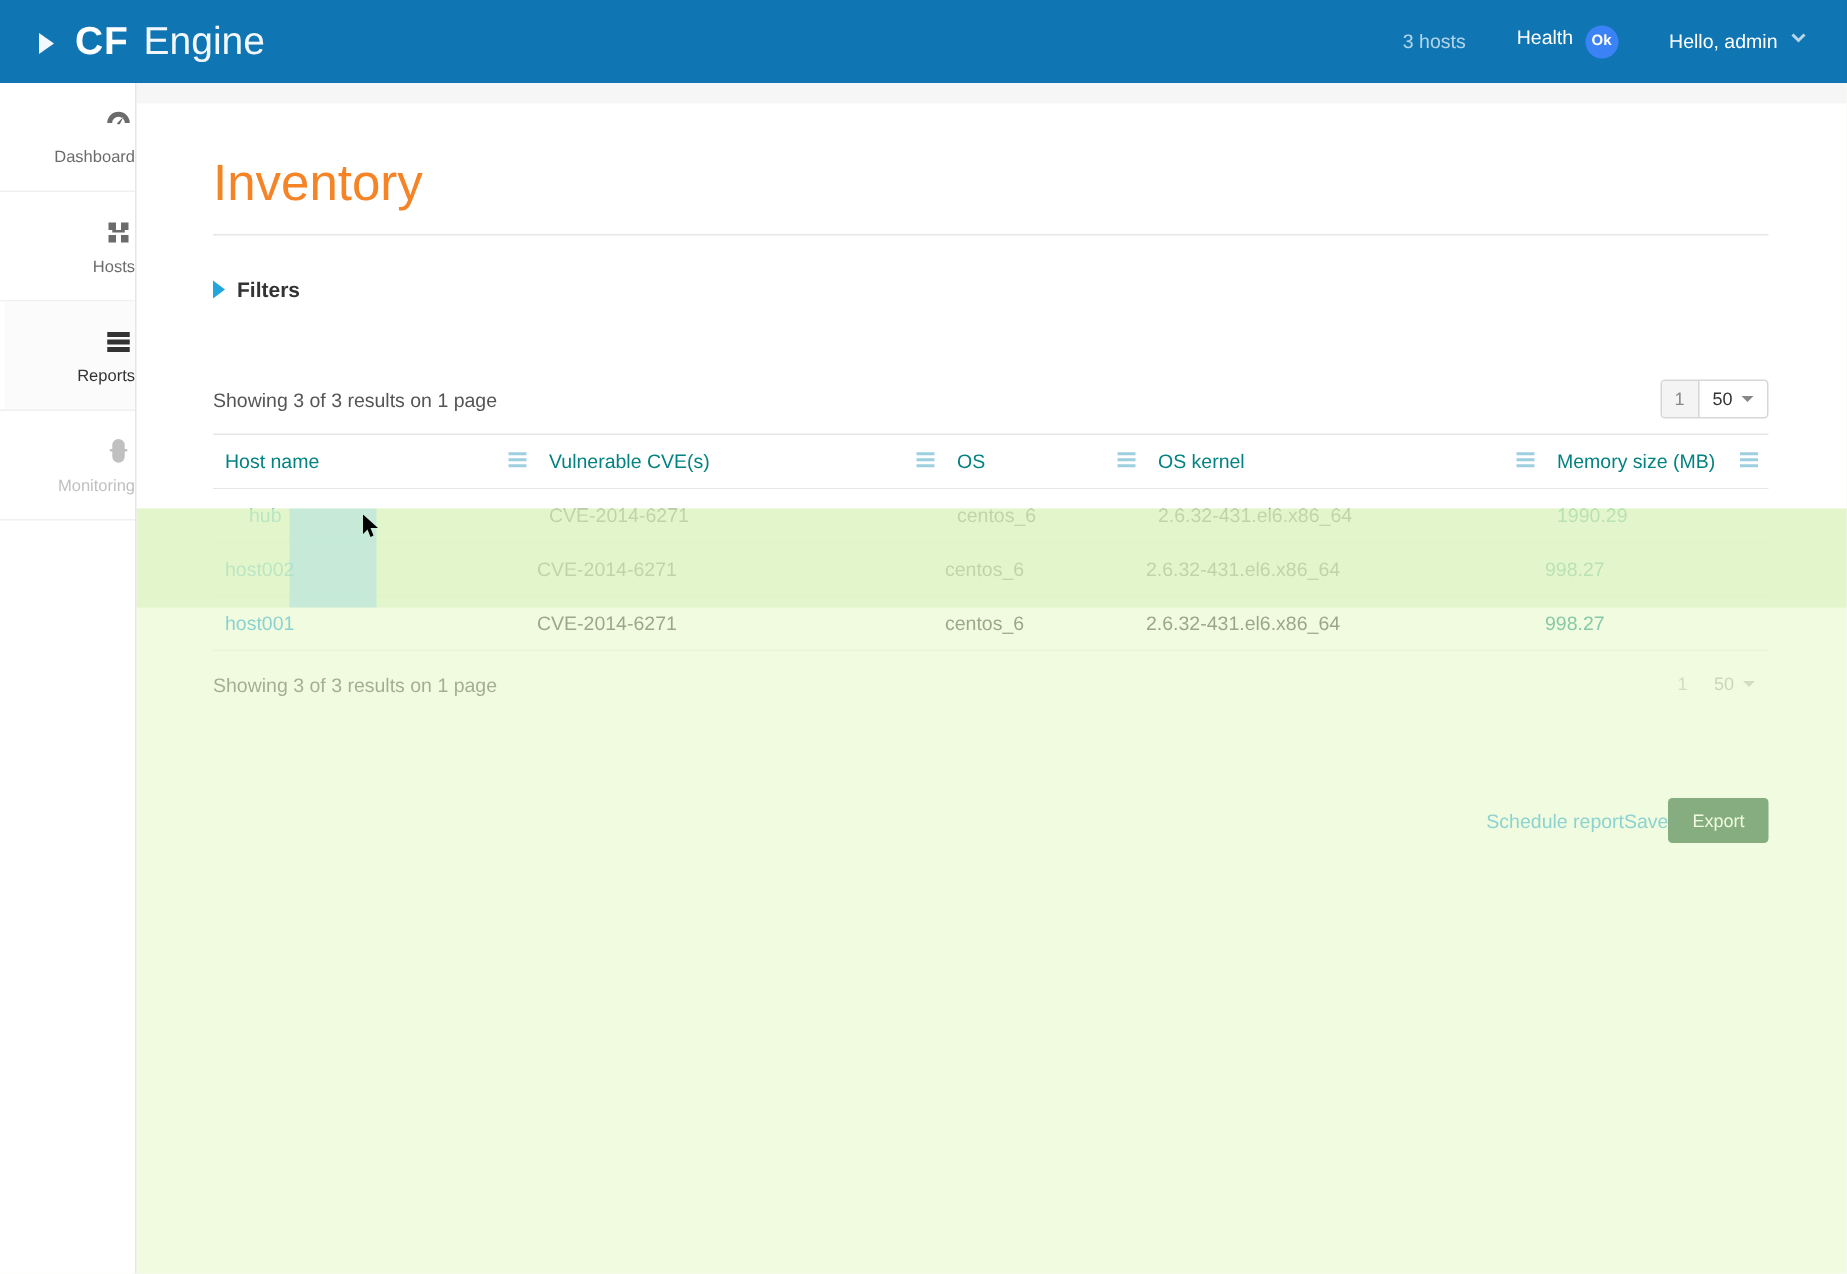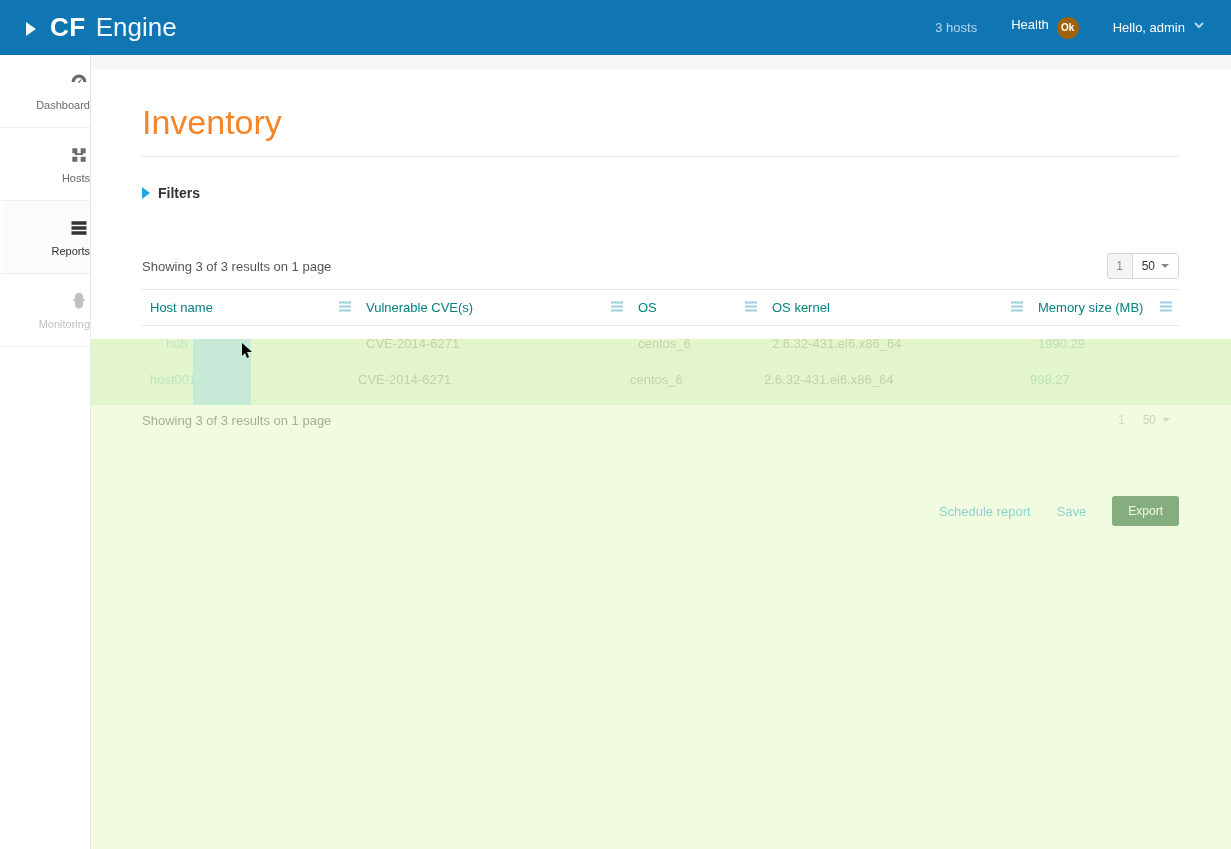--- a/index.html
+++ b/index.html
@@ -22,21 +22,21 @@
 
   
   .topbar{position:fixed;top:0;left:0;right:0;height:var(--topbar-h);background:var(--blue);display:flex;align-items:center;padding:0 26px;box-sizing:border-box;color:#fff;z-index:10;}
   .logo{display:flex;align-items:center;font-size:26px;font-weight:400;gap:10px;}
   .logo .cf{font-weight:700;letter-spacing:.5px;}
   .logo .eng{font-weight:300;opacity:.95;}
   .logo-shape{width:0;height:0;border-top:7px solid transparent;border-bottom:7px solid transparent;border-left:10px solid #fff;margin-right:4px;opacity:.95;transform:translateY(1px);}
   .topbar .spacer{flex:1;}
   .topbar .item{margin-left:34px;font-size:13px;display:flex;gap:8px;}
   .topbar .hosts-count{color:#cfe6f3;opacity:.85;}
-  .badge-ok{background:#a16207;border-radius:50%;width:22px;height:22px;display:inline-flex;align-items:center;justify-content:center;font-size:10px;font-weight:600;color:#fff;}
+  .badge-ok{background:#3b82f6;border-radius:50%;width:22px;height:22px;display:inline-flex;align-items:center;justify-content:center;font-size:10px;font-weight:600;color:#fff;}
   .chev{display:inline-block;transform:translateY(-1px);opacity:.7;}
   .chev svg{display:block;}
 
   
   .sidebar{position:fixed;top:var(--topbar-h);left:0;bottom:0;width:var(--sidebar-w);background:#fff;border-right:1px solid var(--border);z-index:5;}
   .side-item{height:72px;display:flex;flex-direction:column;align-items:flex-end;justify-content:center;gap:6px;color:#6b6b6b;border-bottom:1px solid #f0f0f0;font-size:11px;cursor:pointer;}
   .side-item.active{background:#fbfbfb;color:#333;box-shadow:inset 3px 0 0 #fff;}
   .side-item .ic{width:22px;height:22px;display:flex;align-items:center;justify-content:center;}
   .side-item .ic svg{width:20px;height:20px;fill:#6b6b6b;}
   .side-item.active .ic svg{fill:#333;}
@@ -64,21 +64,21 @@
   
   .grid{width:100%;border-collapse:collapse;}
   .grid thead th{background:#fff;border-top:1px solid var(--border);border-bottom:1px solid var(--border);padding:10px 8px;text-align:left;font-weight:400;color:var(--teal-head);font-size:13px;position:relative;}
   .grid thead th .col-menu{position:absolute;right:6px;top:50%;transform:translateY(-50%);cursor:pointer;}
   .grid thead th .col-menu svg{fill:#9ecfe0;width:14px;height:14px;}
   .grid td{padding:10px 8px;border-bottom:1px solid #f2f2f2;color:var(--txt);font-size:13px;}
   .grid td.link{color:var(--accent-link);}
   .grid td.num{color:var(--teal-cell);}
   .grid tr.row-hl td{background:#fff;}
 
-  .actions{margin-top:64px;display:flex;justify-content:flex-end;align-items:center;gap:26px;font-size:13px;}
+  .actions{margin-top:64px;display:flex;justify-content:flex-end;align-items:center;font-size:13px;}
   .actions a{color:var(--accent-link);text-decoration:none;cursor:pointer;}
   .actions .btn{background:#14532d;color:#fff;padding:8px 16px;border-radius:3px;cursor:pointer;font-size:12px;}
 
   
   .hl-overlay{position:absolute;top:284px;left:0;right:0;bottom:0;background:var(--highlight-bg);opacity:.55;pointer-events:none;}
   .hl-strip{position:absolute;top:284px;left:0;right:0;height:66px;background:var(--row-hl);opacity:.6;pointer-events:none;}
   .hl-strip2{position:absolute;top:284px;left:103px;width:58px;height:66px;background:#8fd6f2;opacity:.35;pointer-events:none;}
   .hl-cursor{position:absolute;top:288px;left:152px;width:12px;height:16px;pointer-events:none;}
   .hl-cursor svg{width:12px;height:16px;}
 </style>
@@ -202,20 +202,27 @@
       </thead>
       <tbody>
         <tr class="row-hl">
           <td class="link" style="padding-left:24px;">hub</td>
           <td>CVE-2014-6271</td>
           <td>centos_6</td>
           <td>2.6.32-431.el6.x86_64</td>
           <td class="num">1990.29</td>
         </tr>
         <tr>
+          <td class="link" style="padding-left:8px;">host002</td>
+          <td style="padding-left:0;">CVE-2014-6271</td>
+          <td style="padding-left:0;">centos_6</td>
+          <td style="padding-left:0;">2.6.32-431.el6.x86_64</td>
+          <td class="num" style="padding-left:0;">998.27</td>
+        </tr>
+        <tr>
           <td class="link" style="padding-left:8px;">host001</td>
           <td style="padding-left:0;">CVE-2014-6271</td>
           <td style="padding-left:0;">centos_6</td>
           <td style="padding-left:0;">2.6.32-431.el6.x86_64</td>
           <td class="num" style="padding-left:0;">998.27</td>
         </tr>
       </tbody>
     </table>
 
     <div class="table-bot">

